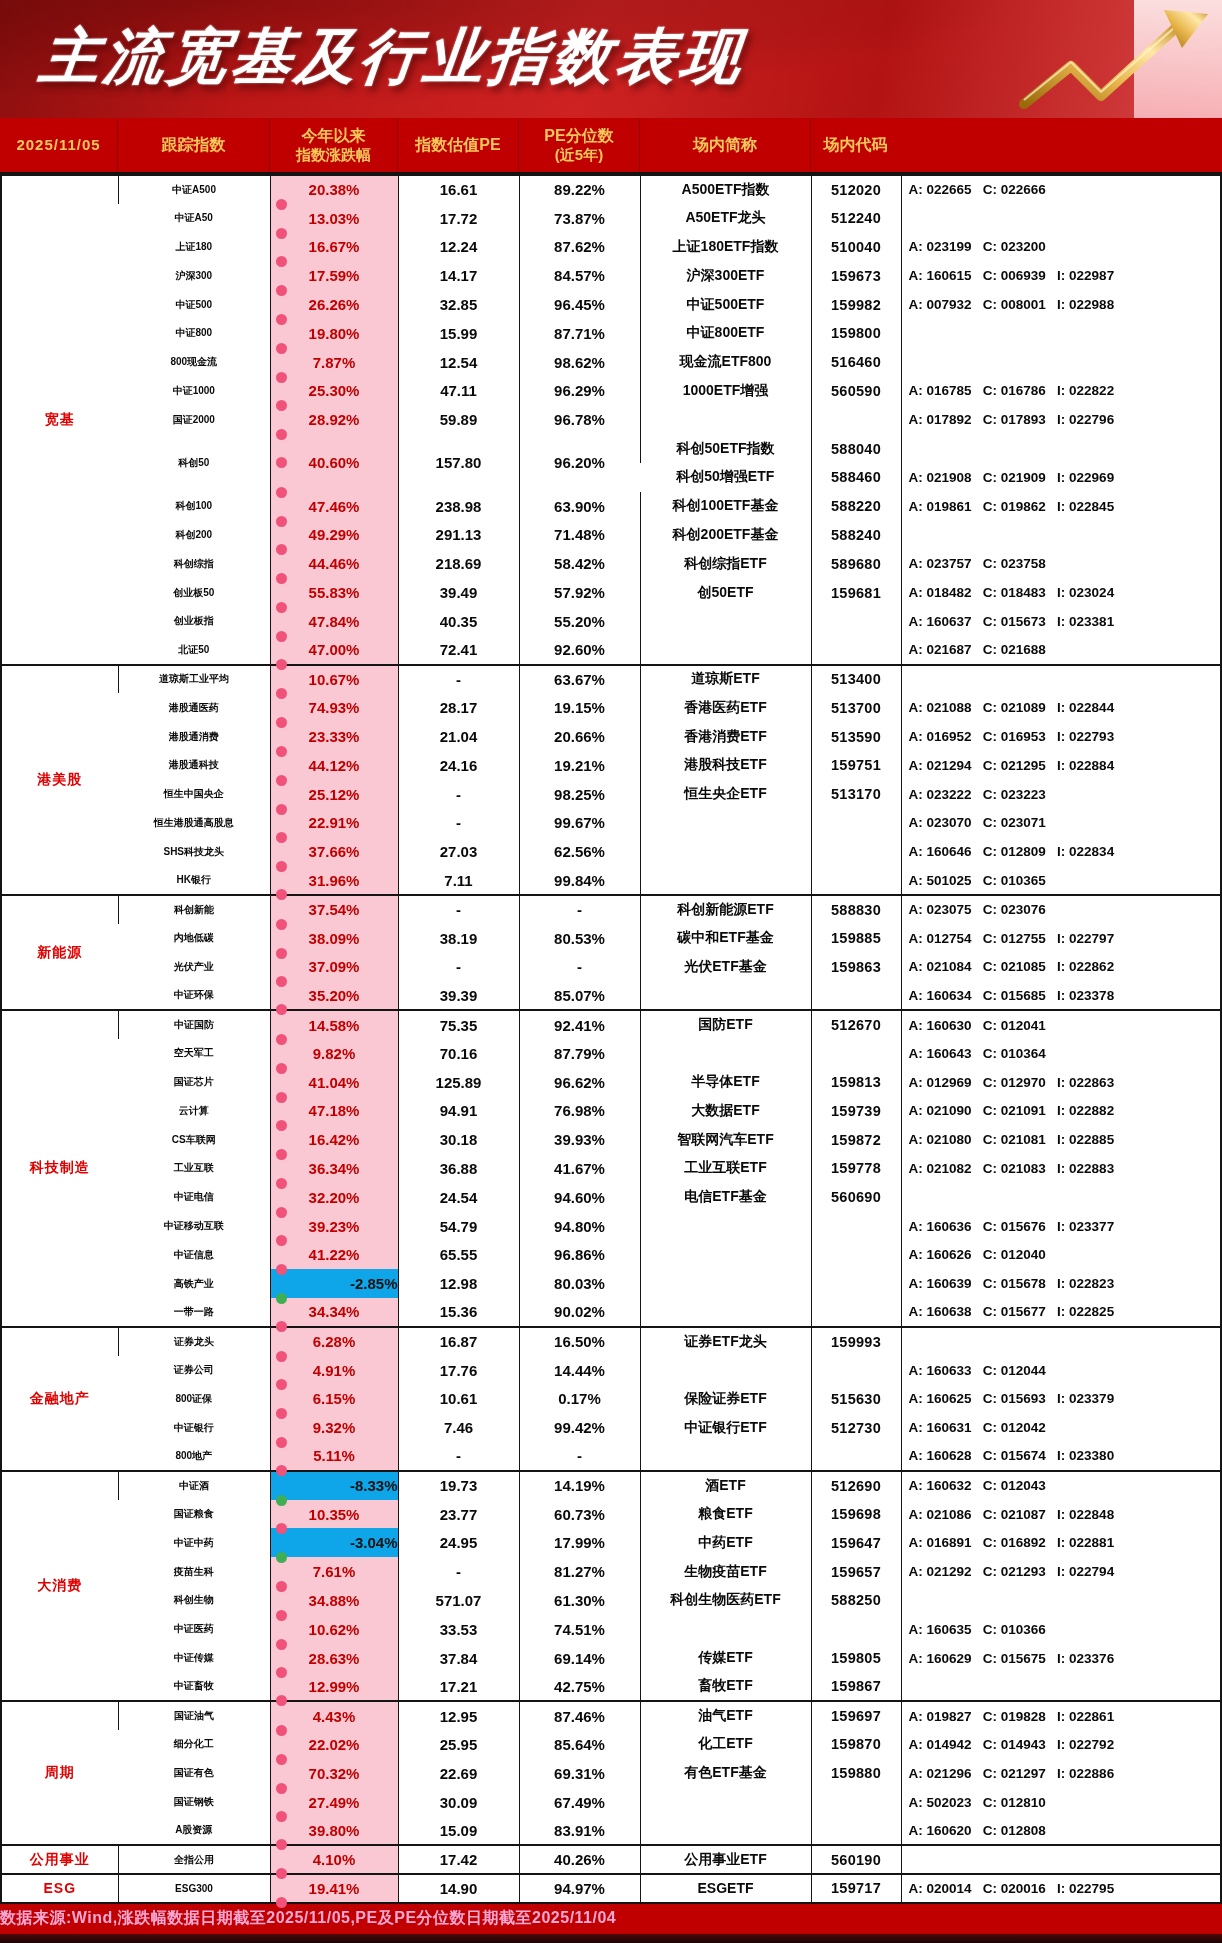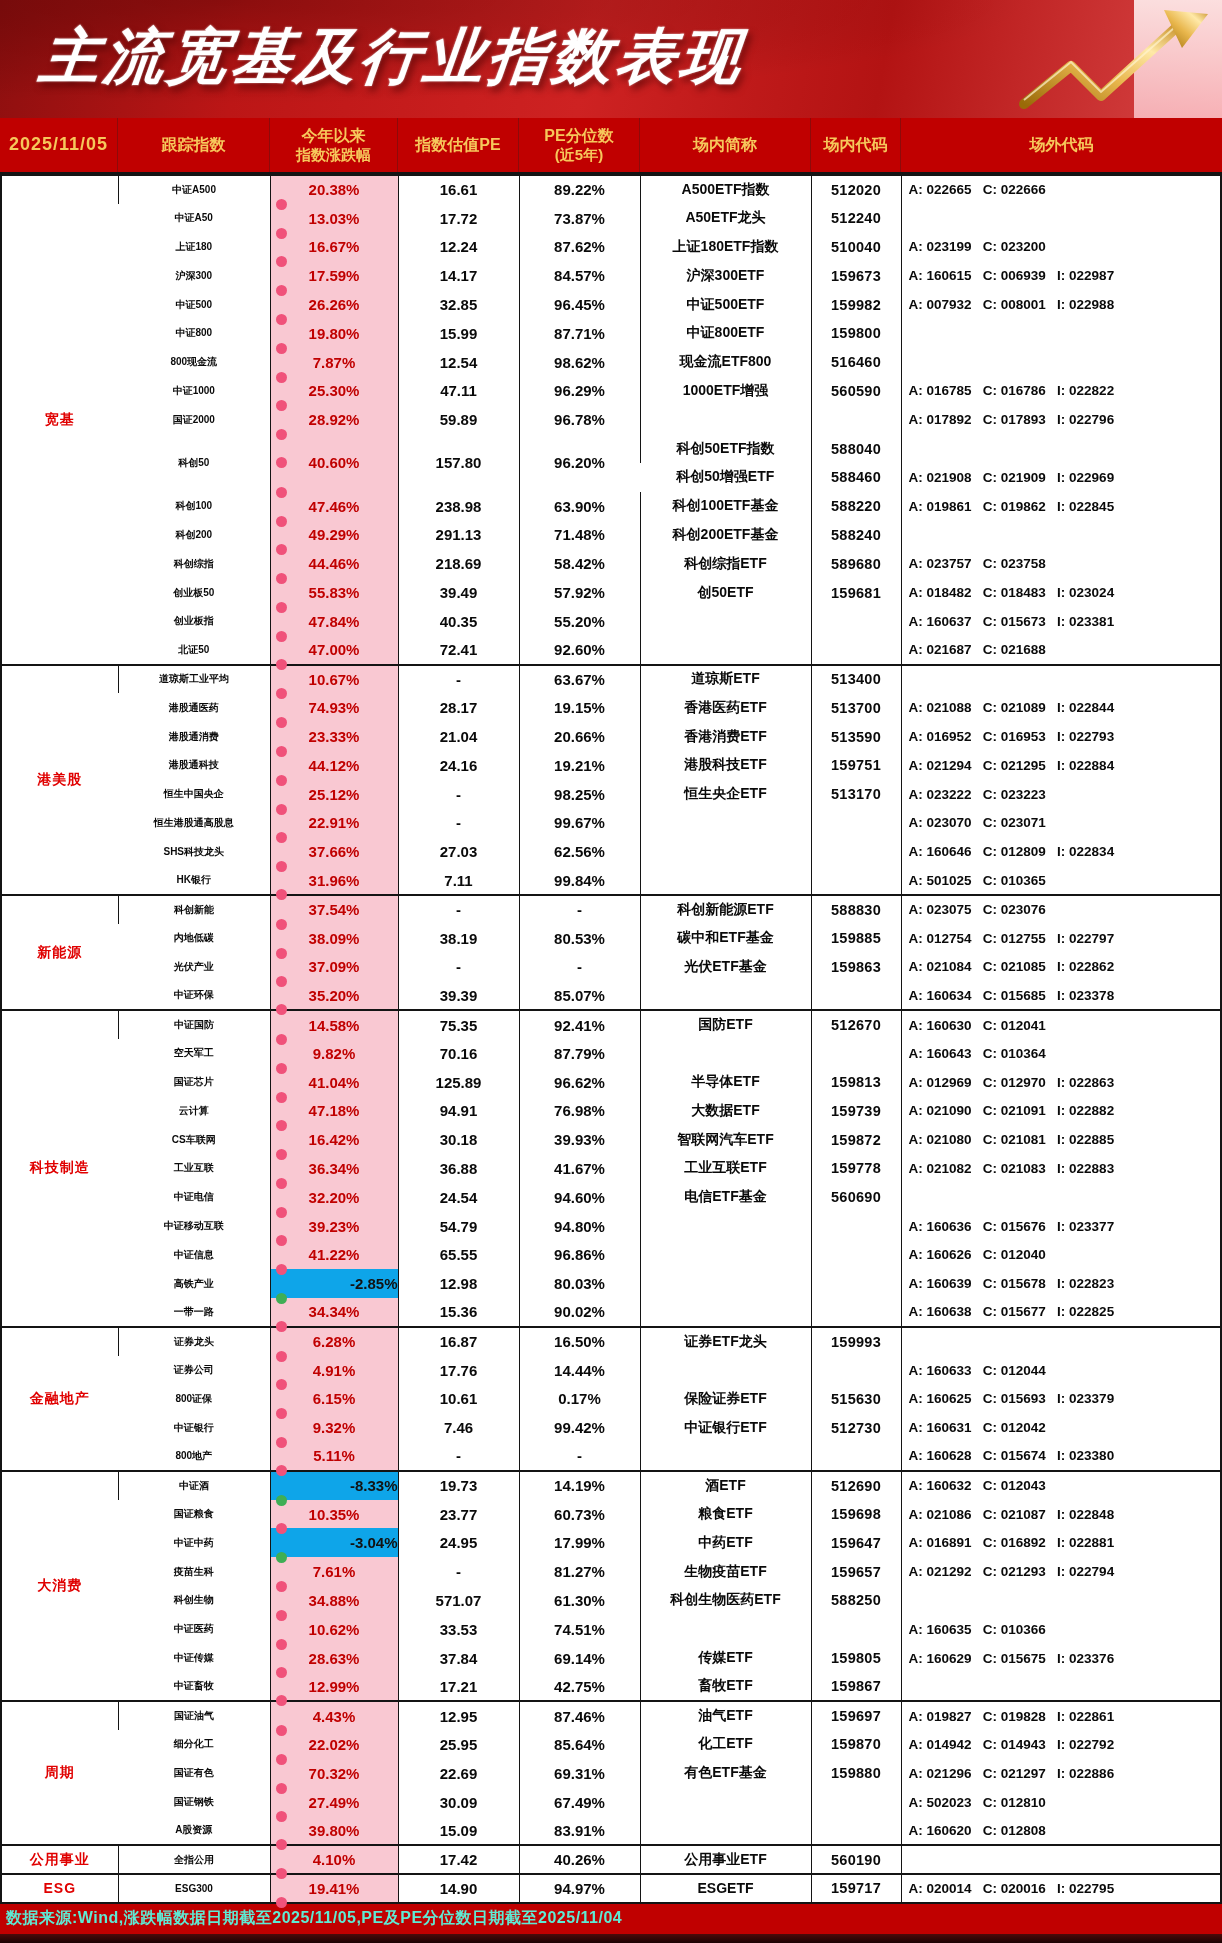--- a/index.html
+++ b/index.html
@@ -23,21 +23,21 @@
     white-space:nowrap; }
   .banner svg.arrow { position:absolute; right:6px; top:4px; }
 
   
   .thead { display:grid; grid-template-columns:117px 152px 128px 121px 121px 171px 90px 1fr;
     height:56px; flex:none; background:#C00000; border-bottom:2px solid #141414; }
   .thead .hc { display:flex; flex-direction:column; align-items:center; justify-content:center;
     color:#F6C75B; font-weight:700; font-size:16px; line-height:1.2; border-left:1px solid #8d0a0a; }
   .thead .hc:first-child { border-left:none; }
   .thead .hc .l2 { font-size:15px; }
-  .thead .date { font-size:18px; letter-spacing:1px; }
+  .thead .date { font-size:15px; letter-spacing:1px; }
 
   
   table { width:1222px; border-collapse:collapse; table-layout:fixed; flex:none;
     border-left:2px solid #141414; border-right:2px solid #141414; border-bottom:2px solid #141414; }
   tr { height:28.8px; }
   td { border-left:1px solid #141414; vertical-align:middle; }
   td:first-child { border-left:none; }
   tr.sec-first td { border-top:2px solid #141414; }
   td.group { color:#E00000; font-weight:800; font-size:14px; text-align:center; letter-spacing:1px; }
   td.idx  { font-weight:700; font-size:10px; color:#0a0a0a; text-align:center; }
@@ -48,22 +48,22 @@
   .dot.b { bottom:-6px; }
   .dot.m { top:calc(50% - 6px); }
   .dot.dpos { background:#F0527A; }
   .dot.dneg { background:#3FAE55; }
   td.pe, td.pct { font-weight:700; font-size:15px; color:#0a0a0a; text-align:center; }
   td.abbr { font-weight:700; font-size:14px; color:#0a0a0a; text-align:center; }
   td.code { font-weight:700; font-size:14.5px; color:#0a0a0a; text-align:center; letter-spacing:.3px;margin-left:29px; }
   td.otc  { font-weight:700; font-size:13.5px; color:#0a0a0a; text-align:left; padding-left:7px; white-space:pre; }
 
   
-  .footer { height:30px; flex:none; background:#C00000; color:#5eead4; font-weight:700; font-size:16px;
-    display:flex; align-items:center; padding-left:6px; letter-spacing:.5px; }
+  .footer { height:30px; flex:none; background:#C00000; color:#f9a8d4; font-weight:700; font-size:16px;
+    display:flex; align-items:center; letter-spacing:.5px; }
   .bottom-strip { flex:1; min-height:8px; background:linear-gradient(#4d0a0a,#1a0303); }
 </style>
 </head>
 <body>
 
 <div class="page">
 
   <div class="banner">
     <div class="right-panel"></div>
     <svg class="arrow" width="200" height="112" viewBox="0 0 200 112">
@@ -97,23 +97,20 @@
     <div class="hc">
       <span>PE分位数</span>
       <span class="l2">(近5年)</span>
     </div>
     <div class="hc">
       <span>场内简称</span>
     </div>
     <div class="hc">
       <span>场内代码</span>
     </div>
-    <div class="hc">
-      <span>场外代码</span>
-    </div>
   </div>
 
   <table id="perf-table">
     <colgroup>
       <col style="width:117px">
         <col style="width:152px">
         <col style="width:128px">
         <col style="width:121px">
       <col style="width:121px">
         <col style="width:171px">

